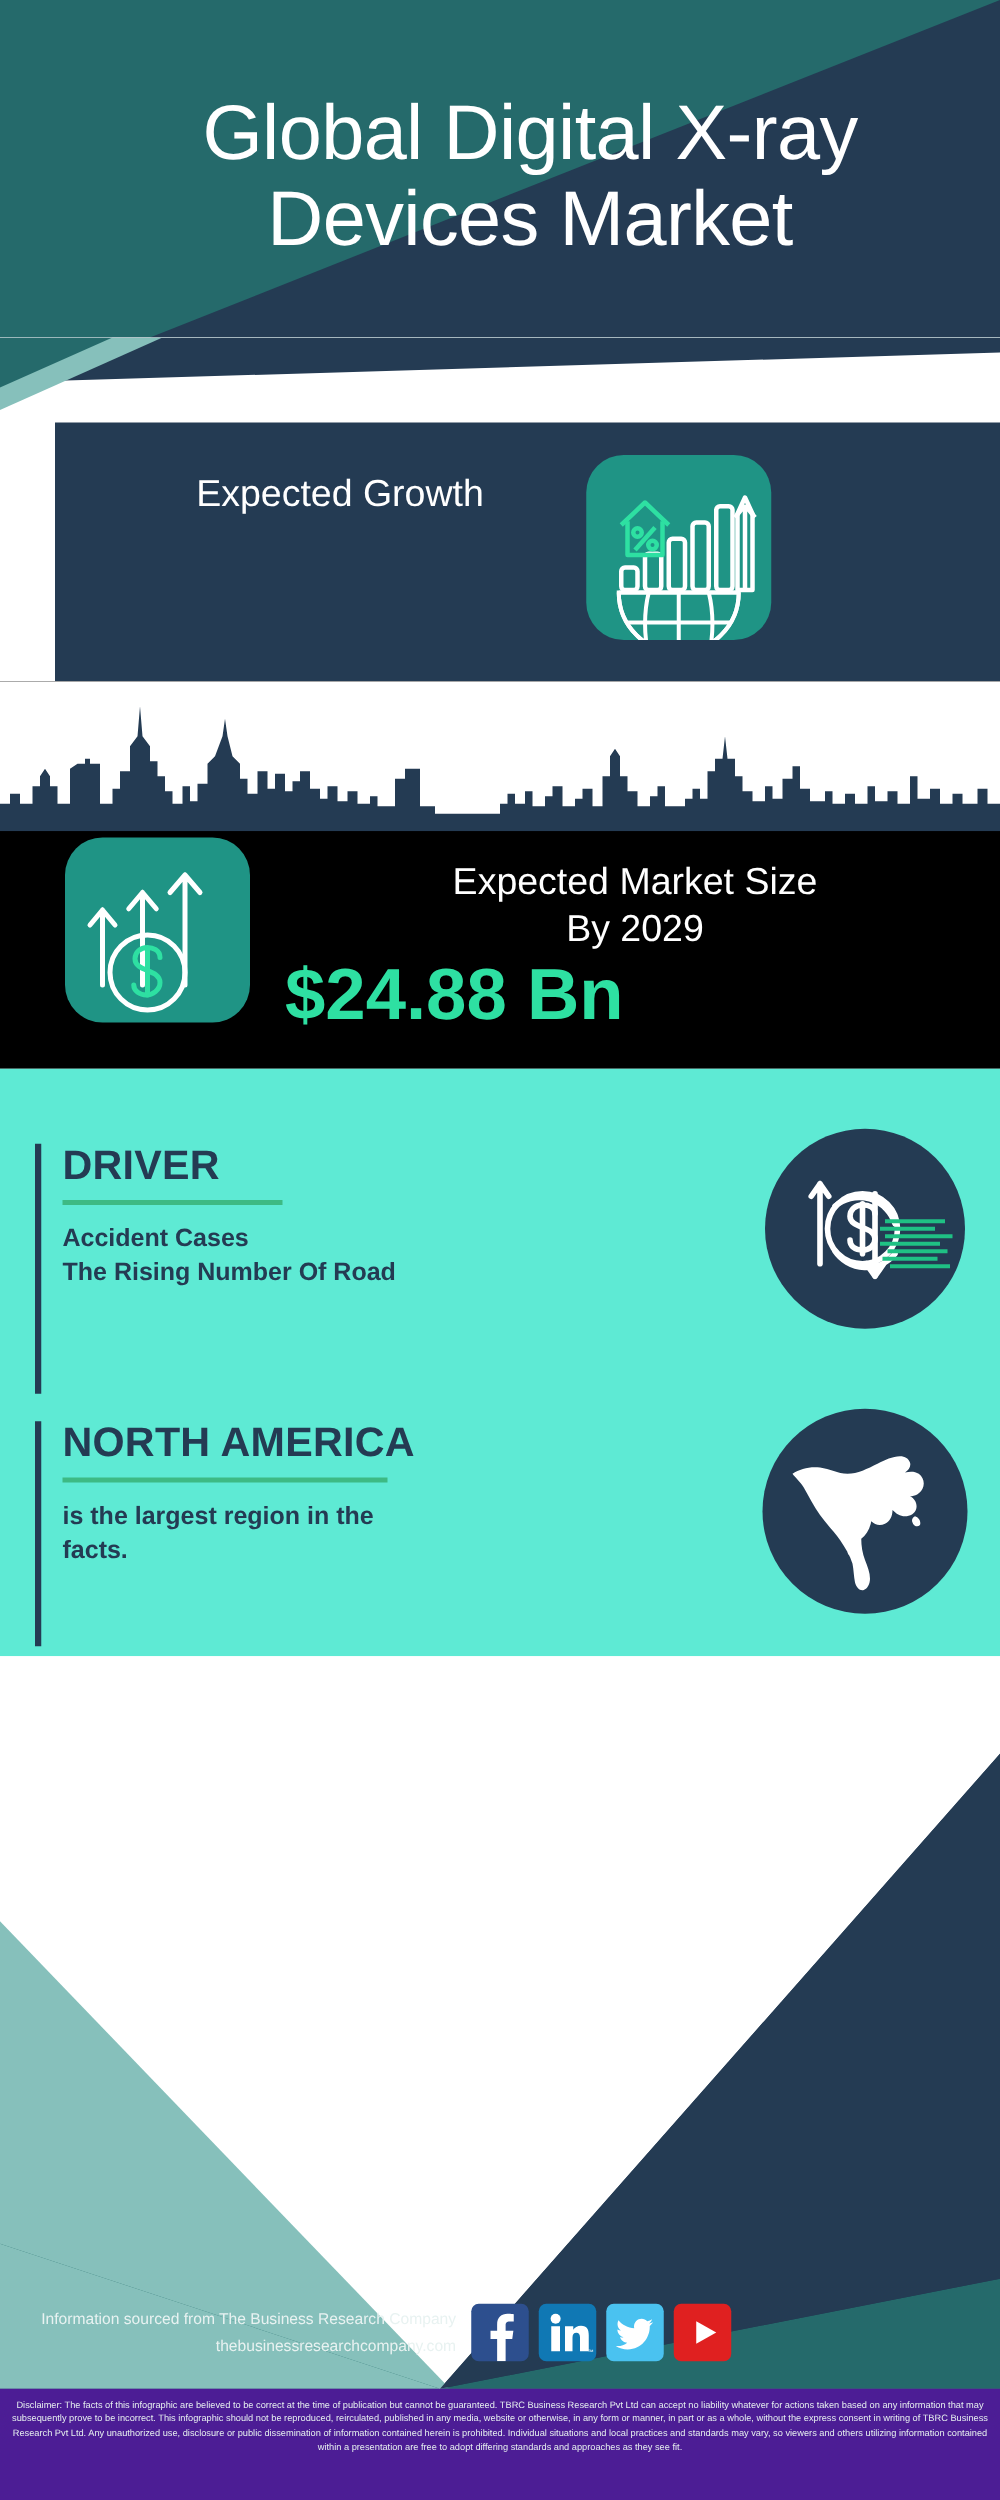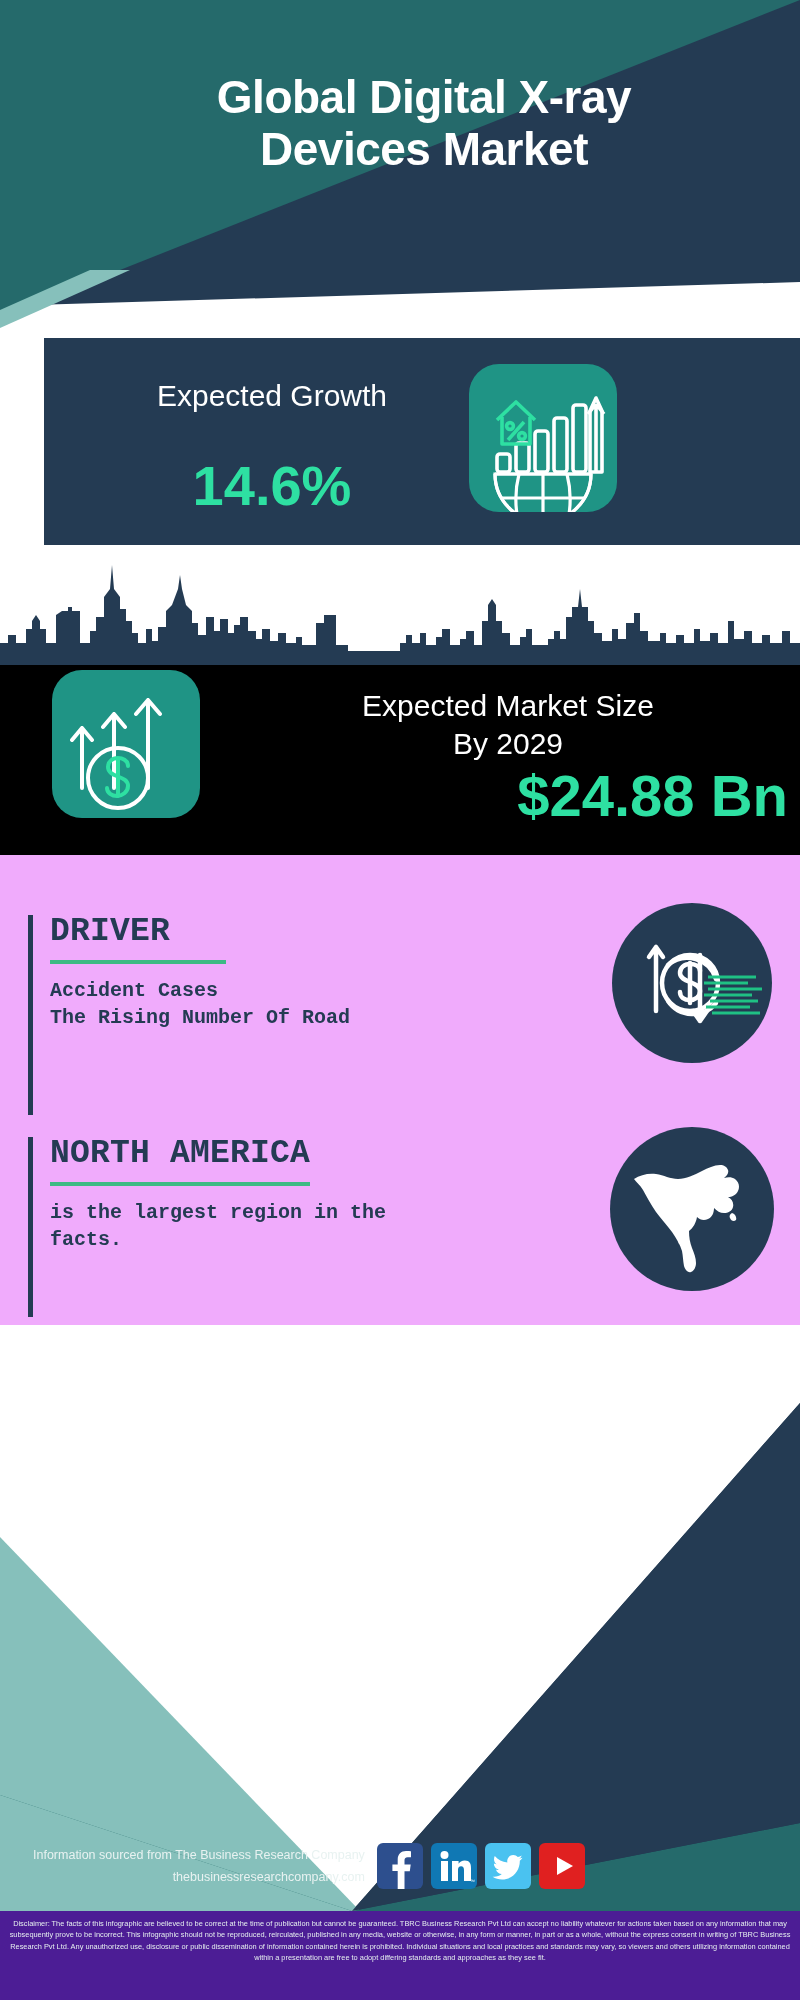--- a/index.html
+++ b/index.html
@@ -16,21 +16,21 @@
   .header {
     position:absolute; left:0; top:0; width:800px; height:270px;
     background:#256a6b; overflow:hidden;
   }
   .header-diag {
     position:absolute; left:0; top:0; width:800px; height:270px;
   }
   .header-title {
     position:absolute; left:0; top:72px; width:800px;
     text-align:center; color:#ffffff;
-    font-size:46px; font-weight:bold; line-height:1.12;
+    font-size:62px; font-weight:normal; line-height:1.12;
     letter-spacing:-0.5px;
     z-index:5;
     padding-left:48px;
   }
   .header-strip {
     position:absolute; left:0; top:270px; width:800px; height:68px;
     overflow:hidden; background:#ffffff;
   }
 
   
@@ -71,29 +71,28 @@
     width:148px; height:148px;
     background:#1f9485; border-radius:30px;
   }
   .market-text {
     position:absolute; left:228px; top:142px; width:560px;
     text-align:center; color:#ffffff;
     font-size:30px; font-weight:400; line-height:1.28;
   }
   .market-value {
     position:absolute; left:228px; top:222px; width:560px;
-    text-align:right; color:#2ee0a2;
+    text-align:left; color:#2ee0a2;
     font-size:58px; font-weight:bold; line-height:1;
   }
 
   
   .content {
     position:absolute; left:0; top:855px; width:800px; height:470px;
-    background:#f0abfc;
-    font-family:Liberation Mono, monospace;
+    background:#5eead4;
   }
   .card { position:absolute; }
   .card-bar {
     position:absolute; left:0; top:0; width:5px; height:100%;
     background:#243b53;
   }
   .card-head {
     color:#243b53; font-weight:bold; letter-spacing:0.2px;
     line-height:1;
   }
@@ -158,21 +157,20 @@
       <polygon points="0,0 800,0 800,12 0,36" fill="#243b53"></polygon>
       <polygon points="0,0 130,0 0,58" fill="#86c0bb"></polygon>
       <polygon points="0,0 90,0 0,40" fill="#256a6b"></polygon>
     </svg>
   </div>
 
   <div class="growth">
     <div class="growth-text">
       <div>Expected Growth</div>
     </div>
-    <div class="growth-value">14.6%</div>
 
     <div class="growth-icon">
       <svg viewBox="0 0 148 148" style="width:148px;height:148px;display:block">
 
         <g fill="none" stroke="#ffffff" stroke-width="3.6">
           <rect x="28" y="90" width="13" height="18" rx="3"></rect>
           <rect x="47" y="79" width="13" height="29" rx="3"></rect>
           <rect x="66" y="67" width="13" height="41" rx="3"></rect>
           <rect x="85" y="54" width="13" height="54" rx="3"></rect>
           <rect x="104" y="41" width="13" height="67" rx="3"></rect>

